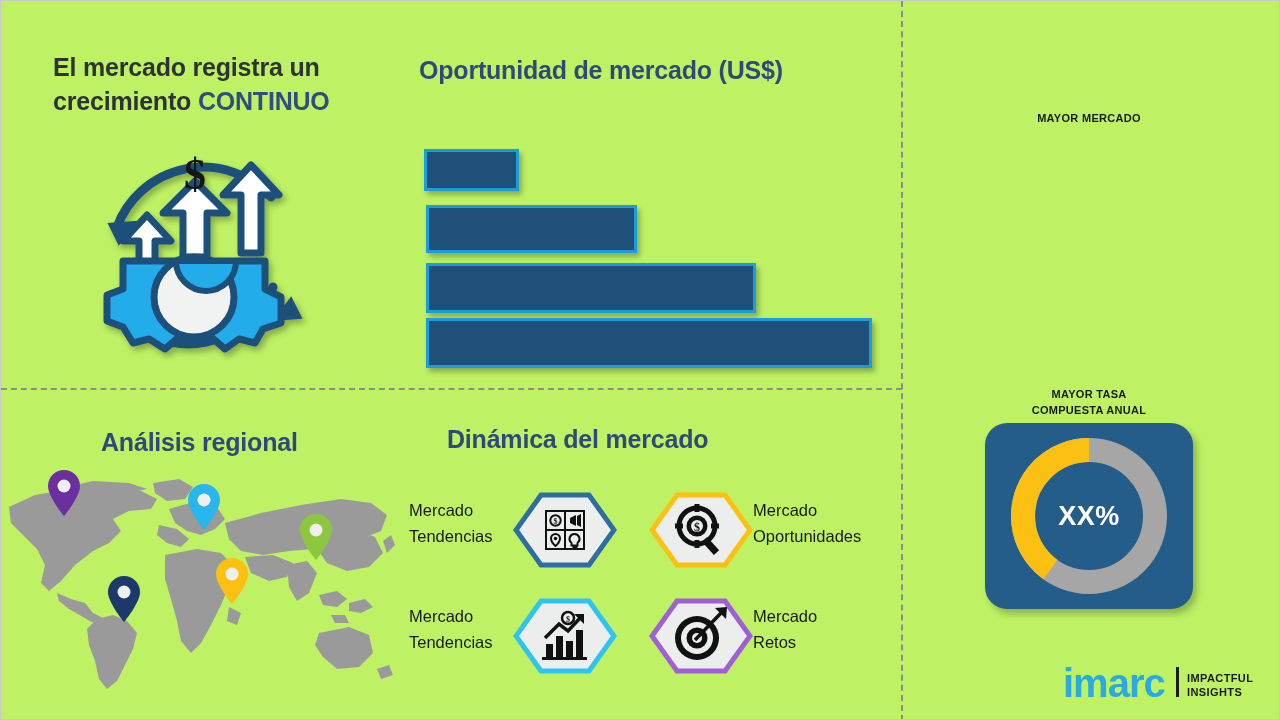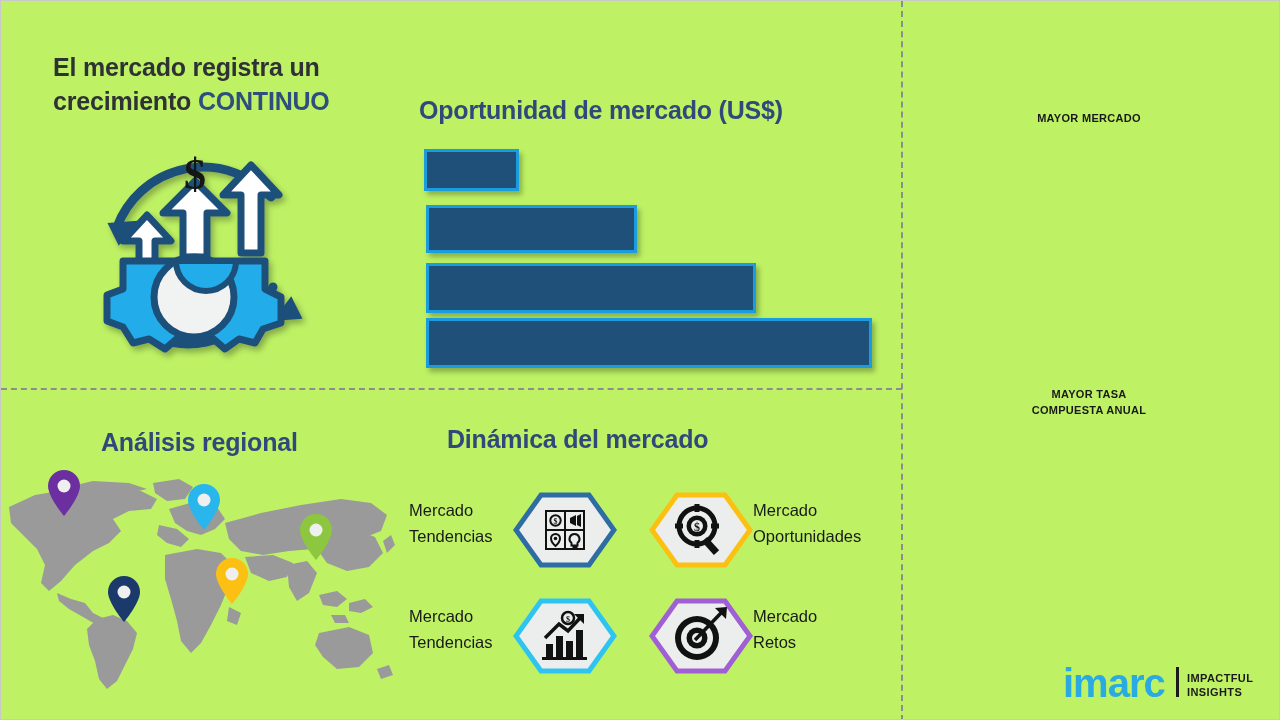--- a/index.html
+++ b/index.html
@@ -152,21 +152,21 @@
                L 136 198 L 104 198 L 90 210 L 74 200 L 58 204 L 48 188 L 32 182 L 32 156 L 48 150 Z" fill="#22ace9" stroke="#1f5079" stroke-width="7" stroke-linejoin="round"></path>
 
       <circle cx="119" cy="158" r="40" fill="#f1f2f2" stroke="#1f5079" stroke-width="7"></circle>
 
       <path d="M 101 122 A 30 30 0 0 0 161 122 Z" fill="#22ace9" stroke="#1f5079" stroke-width="6"></path>
 
       <text x="120" y="50" text-anchor="middle" font-family="Liberation Serif, serif" font-size="44" font-weight="bold" fill="#121212">$</text>
     </g>
   </svg>
 
-  <div class="section-title" style="left:418px; top:55px;margin-top:40px;">Oportunidad de mercado (US$)</div>
+  <div class="section-title" style="left:418px; top:55px;">Oportunidad de mercado (US$)</div>
 
   <div id="bar-chart">
     <div class="bar" style="left:0px;   top:0px;   width:95px;  height:42px;"></div>
     <div class="bar" style="left:2px;   top:56px;  width:211px; height:48px;"></div>
     <div class="bar" style="left:2px;   top:114px; width:330px; height:50px;"></div>
     <div class="bar" style="left:2px;   top:169px; width:446px; height:50px;"></div>
   </div>
 
   <div class="section-title" style="left:100px; top:427px;">Análisis regional</div>
 
@@ -320,20 +320,27 @@
   </div>
 
   <div class="panel-label" style="left:958px; top:110px;">MAYOR MERCADO</div>
 
 
   <div class="panel-label" style="left:958px; top:386px;">
     <span>MAYOR TASA</span><br>
     <span>COMPUESTA ANUAL</span>
   </div>
 
+  <div class="donut-card" style="left:984px; top:422px; width:208px; height:186px;">
+    <svg viewBox="0 0 208 186" style="width:208px; height:186px;">
+      <circle cx="104" cy="93" r="66" fill="none" stroke="#a6a6a6" stroke-width="24"></circle>
+      <circle cx="104" cy="93" r="66" fill="none" stroke="#fcc013" stroke-width="24" stroke-dasharray="165.9 248.8" stroke-dashoffset="0" transform="rotate(-90 104 93) scale(1,-1) translate(0,-186)"></circle>
+    </svg>
+    <div class="donut-value">XX%</div>
+  </div>
 
   <svg id="logo" viewBox="0 0 200 48">
     <text x="0" y="38" font-family="Liberation Sans, sans-serif" font-size="40" font-weight="bold" fill="#29abe2" letter-spacing="-1">imarc</text>
     <rect x="113" y="8" width="3" height="30" fill="#1a1a1a"></rect>
     <text x="124" y="23" font-family="Liberation Sans, sans-serif" font-size="11" font-weight="bold" fill="#1a1a1a" letter-spacing="0.4">IMPACTFUL</text>
     <text x="124" y="37" font-family="Liberation Sans, sans-serif" font-size="11" font-weight="bold" fill="#1a1a1a" letter-spacing="0.4">INSIGHTS</text>
   </svg>
 
 </div>
 

